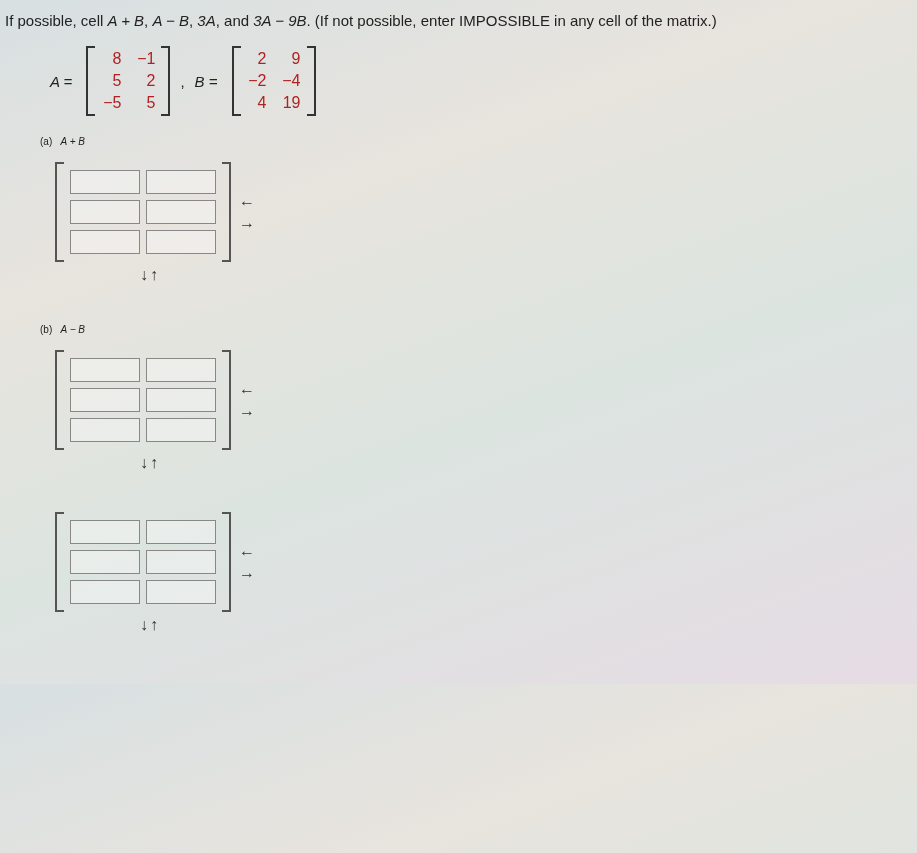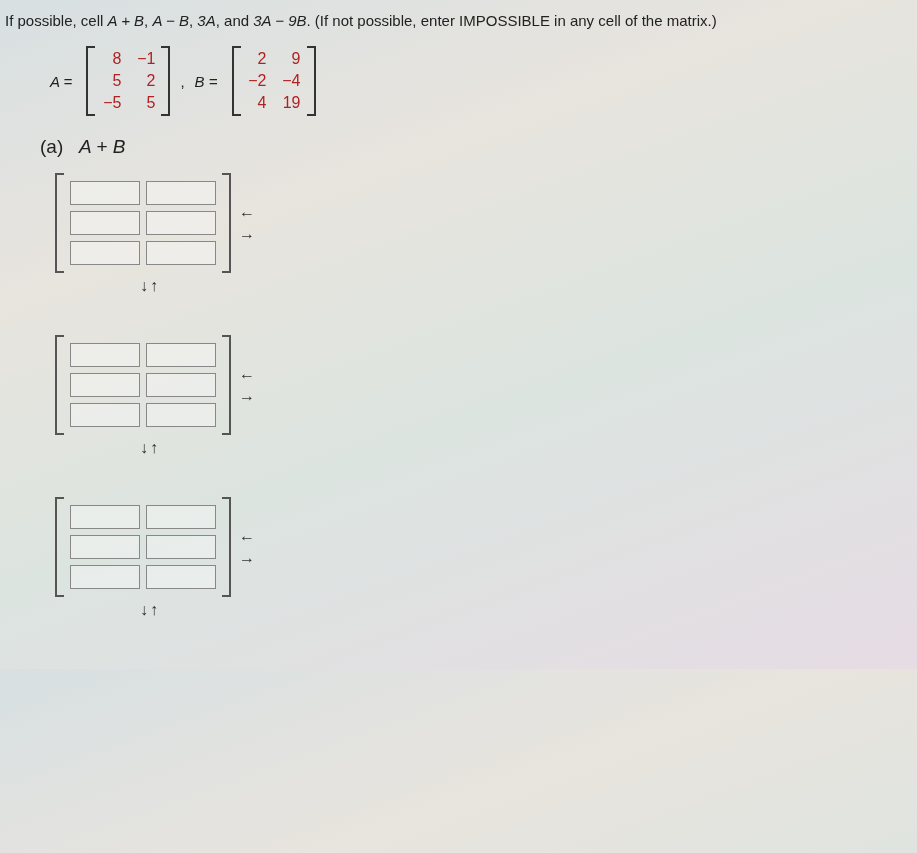--- a/index.html
+++ b/index.html
@@ -51,21 +51,21 @@
     color: #b02222;
     min-width: 20px;
   }
   .part {
     margin-left: 35px;
     margin-top: 20px;
     margin-bottom: 40px;
   }
   .part-label {
     margin-bottom: 15px;
-    font-size: 19px;
+    font-size: 10px;
   }
   .input-matrix-wrap {
     display: flex;
     align-items: center;
     margin-left: 15px;
   }
   .input-matrix {
     display: inline-flex;
     align-items: stretch;
   }
@@ -165,20 +165,23 @@
       <span>←</span>
       <span>→</span>
     </div>
   </div>
   <div class="col-arrows">
     <span>↓</span><span>↑</span>
   </div>
 </div>
 
 <div class="part">
+  <div class="part-label">
+    <span>(b)</span>&nbsp;&nbsp;&nbsp;<span class="ital">A − B</span>
+  </div>
   <div class="input-matrix-wrap">
     <div class="input-matrix">
       <div class="ibracket left"></div>
       <div class="input-grid">
         <input class="cell-input" style="">
         <input class="cell-input" style="">
         <input class="cell-input" style="">
         <input class="cell-input" style="">
         <input class="cell-input" style="">
         <input class="cell-input" style="">

